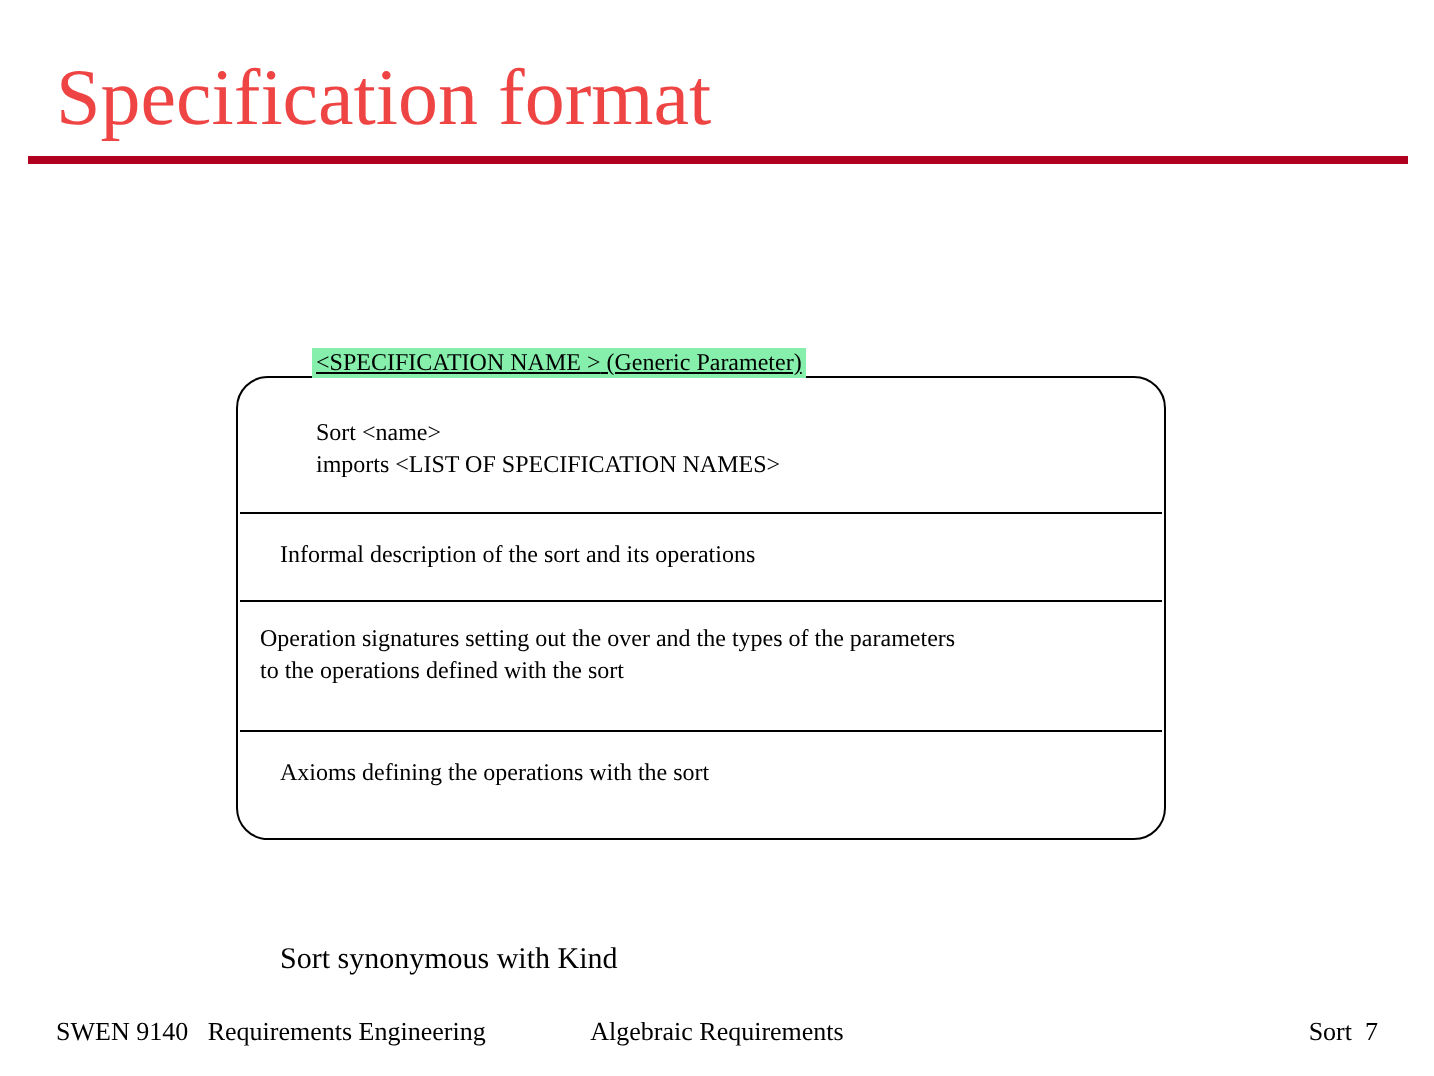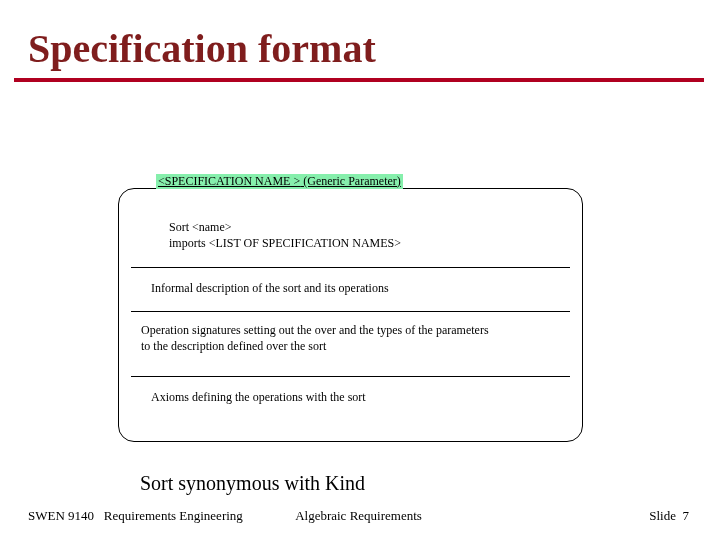--- a/index.html
+++ b/index.html
@@ -7,23 +7,23 @@
     width: 717px;
     height: 538px;
     background: #ffffff;
     font-family: "Times New Roman", Times, serif;
     position: relative;
     overflow: hidden;
   }
   .slide { position: relative; width: 100%; height: 100%; }
   .title {
     font-size: 40px;
-    color: #7f1d1d;
+    color: #ef4444;
     padding: 25px 0 0 28px;
-    font-weight: bold;
+    font-weight: normal;
   }
   .rule {
     border: none;
     border-top: 4px solid #b00020;
     margin-top: 6px;
     width: 690px;
     margin-left: 14px;
   }
   .diagram {
     position: absolute;
@@ -38,37 +38,37 @@
     font-size: 12px;
     background: #86efac;
     padding: 0 2px;
     white-space: nowrap;
   }
   .spec-header .underline { text-decoration: underline; }
   .box-outer {
     border: 1.5px solid #000;
     border-radius: 16px;
     background: #fff;
-    padding: 12px;
+    padding: 1px;
   }
   .section {
     padding: 14px 16px 14px 24px;
     font-size: 12px;
     line-height: 1.35;
   }
   .section + .section { border-top: 1.5px solid #000; }
   .sec-sort { padding: 18px 16px 16px 38px; }
   .sec-informal { padding: 12px 16px 14px 20px; }
   .sec-opsig { padding: 10px 16px 22px 10px; }
   .sec-axioms { padding: 12px 16px 24px 20px; }
   .caption {
     position: absolute;
     left: 140px;
     top: 472px;
-    font-size: 20px;
+    font-size: 15px;
   }
   .footer {
     position: absolute;
     bottom: 14px;
     left: 28px;
     right: 28px;
     display: flex;
     justify-content: space-between;
     align-items: baseline;
     font-size: 13px;
@@ -90,33 +90,33 @@
     <div class="box-outer">
       <div class="section sec-sort">
         <div>Sort &lt;name&gt;</div>
         <div>imports &lt;LIST OF SPECIFICATION NAMES&gt;</div>
       </div>
       <div class="section sec-informal">
         <div>Informal description of the sort and its operations</div>
       </div>
       <div class="section sec-opsig">
         <div>Operation signatures setting out the over and the types of the parameters</div>
-        <div>to the description defined over the sort</div>
+        <div>to the operations defined with the sort</div>
       </div>
       <div class="section sec-axioms">
         <div>Axioms defining the operations with the sort</div>
       </div>
     </div>
   </div>
 
   <div class="caption">Sort synonymous with Kind</div>
 
   <div class="footer">
     <div>
       <span>SWEN 9140</span>&nbsp;&nbsp;&nbsp;<span>Requirements Engineering</span>
     </div>
     <div class="center">Algebraic Requirements</div>
     <div>
-      <span>Slide</span>&nbsp;&nbsp;<span>7</span>
+      <span>Sort</span>&nbsp;&nbsp;<span>7</span>
     </div>
   </div>
 
 </div>
 
 </body></html>

